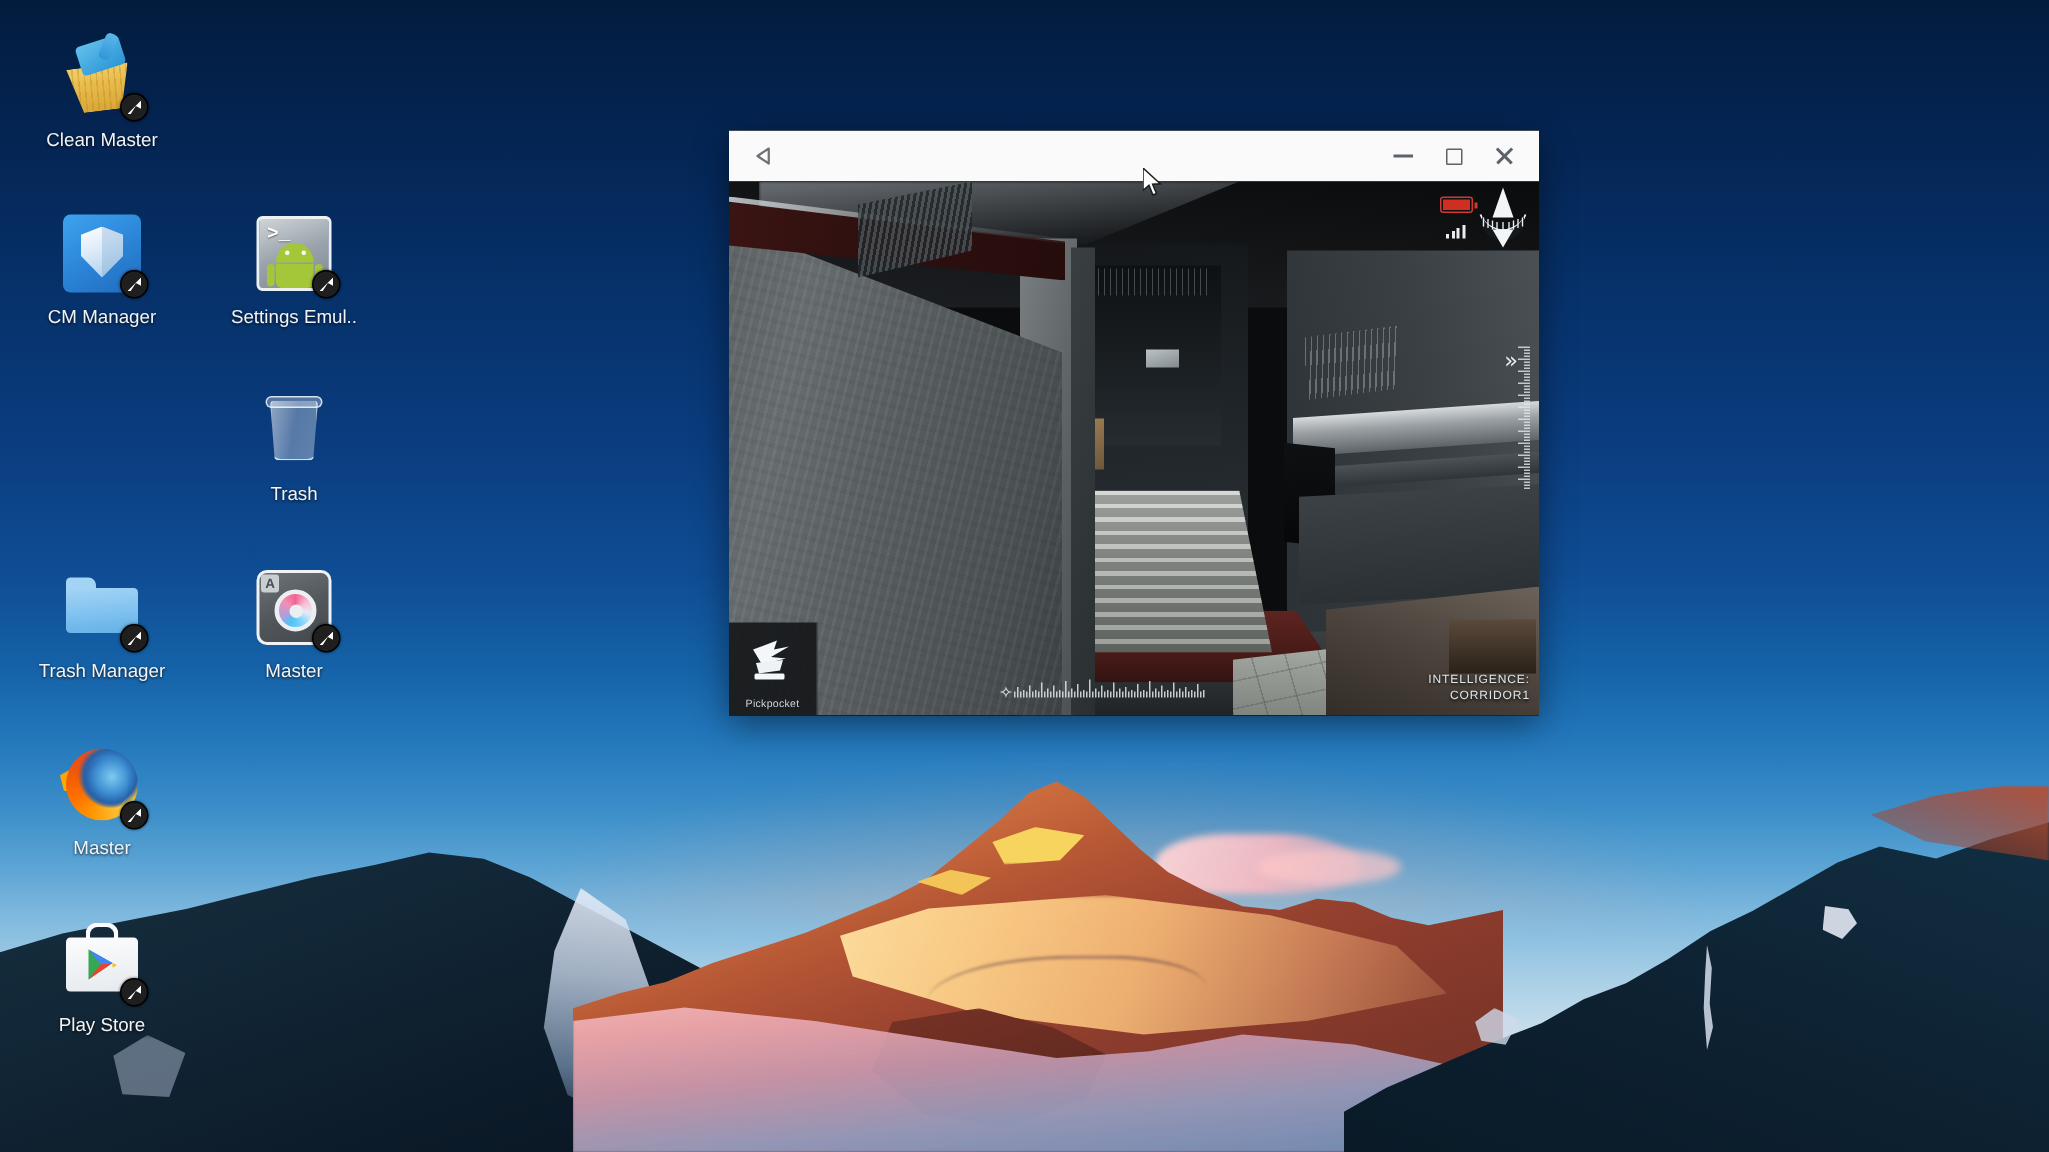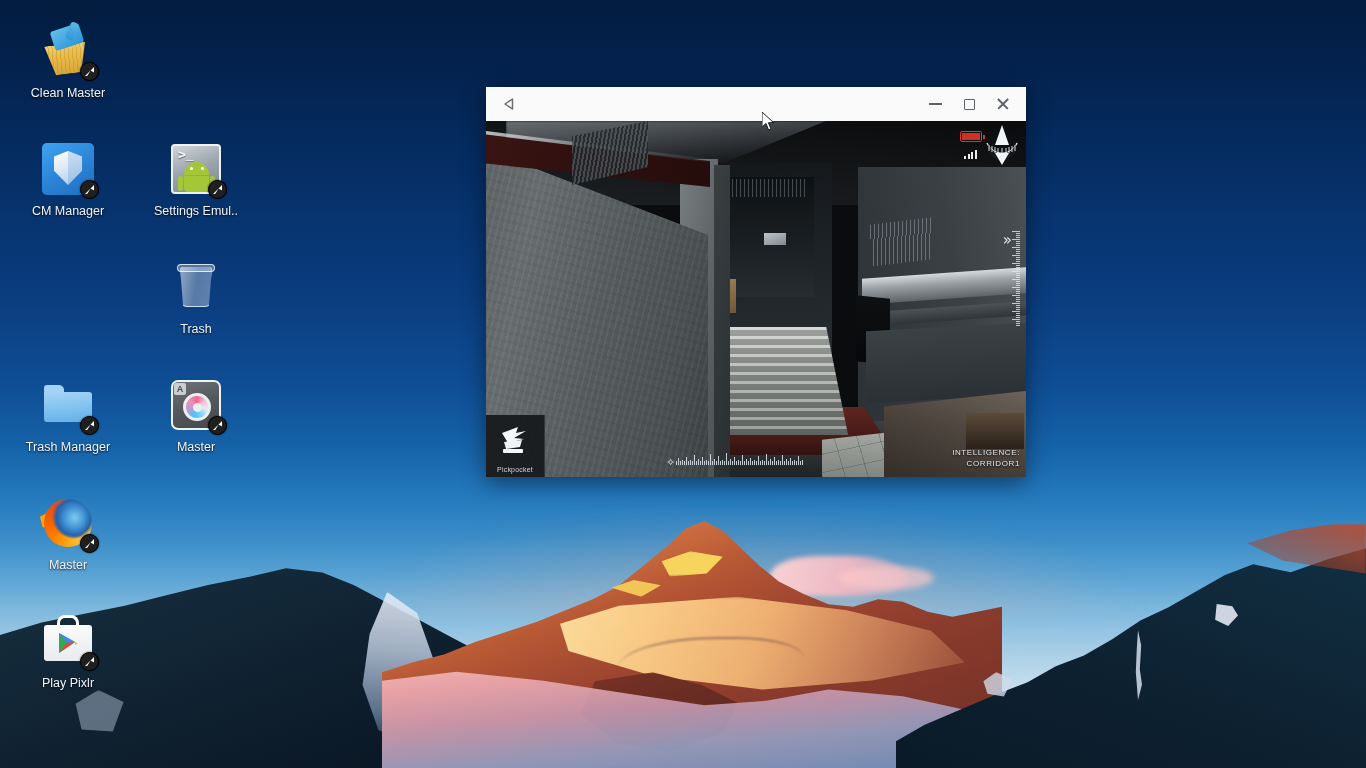--- a/index.html
+++ b/index.html
@@ -910,21 +910,21 @@
           <div class="ps-bag"></div>
           <svg class="ps-tri" viewBox="0 0 20 22">
             <polygon points="1,1 17,10 1,21" fill="#34a853"></polygon>
             <polygon points="1,1 17,10 9,11" fill="#4285f4"></polygon>
             <polygon points="1,21 17,10 9,11" fill="#ea4335"></polygon>
             <polygon points="17,10 20,11.5 17,13" fill="#fbbc05"></polygon>
           </svg>
         </div>
         <div class="shortcut-badge"></div>
       </div>
-      <span class="label">Play Pixlr</span>
+      <span class="label">Play Store</span>
     </div>
 
   </div>
 
   <div id="app-window">
 
     <div class="titlebar">
       <div class="tb-left">
         <div class="tb-back">
           <svg width="16" height="16" viewBox="0 0 16 16">

